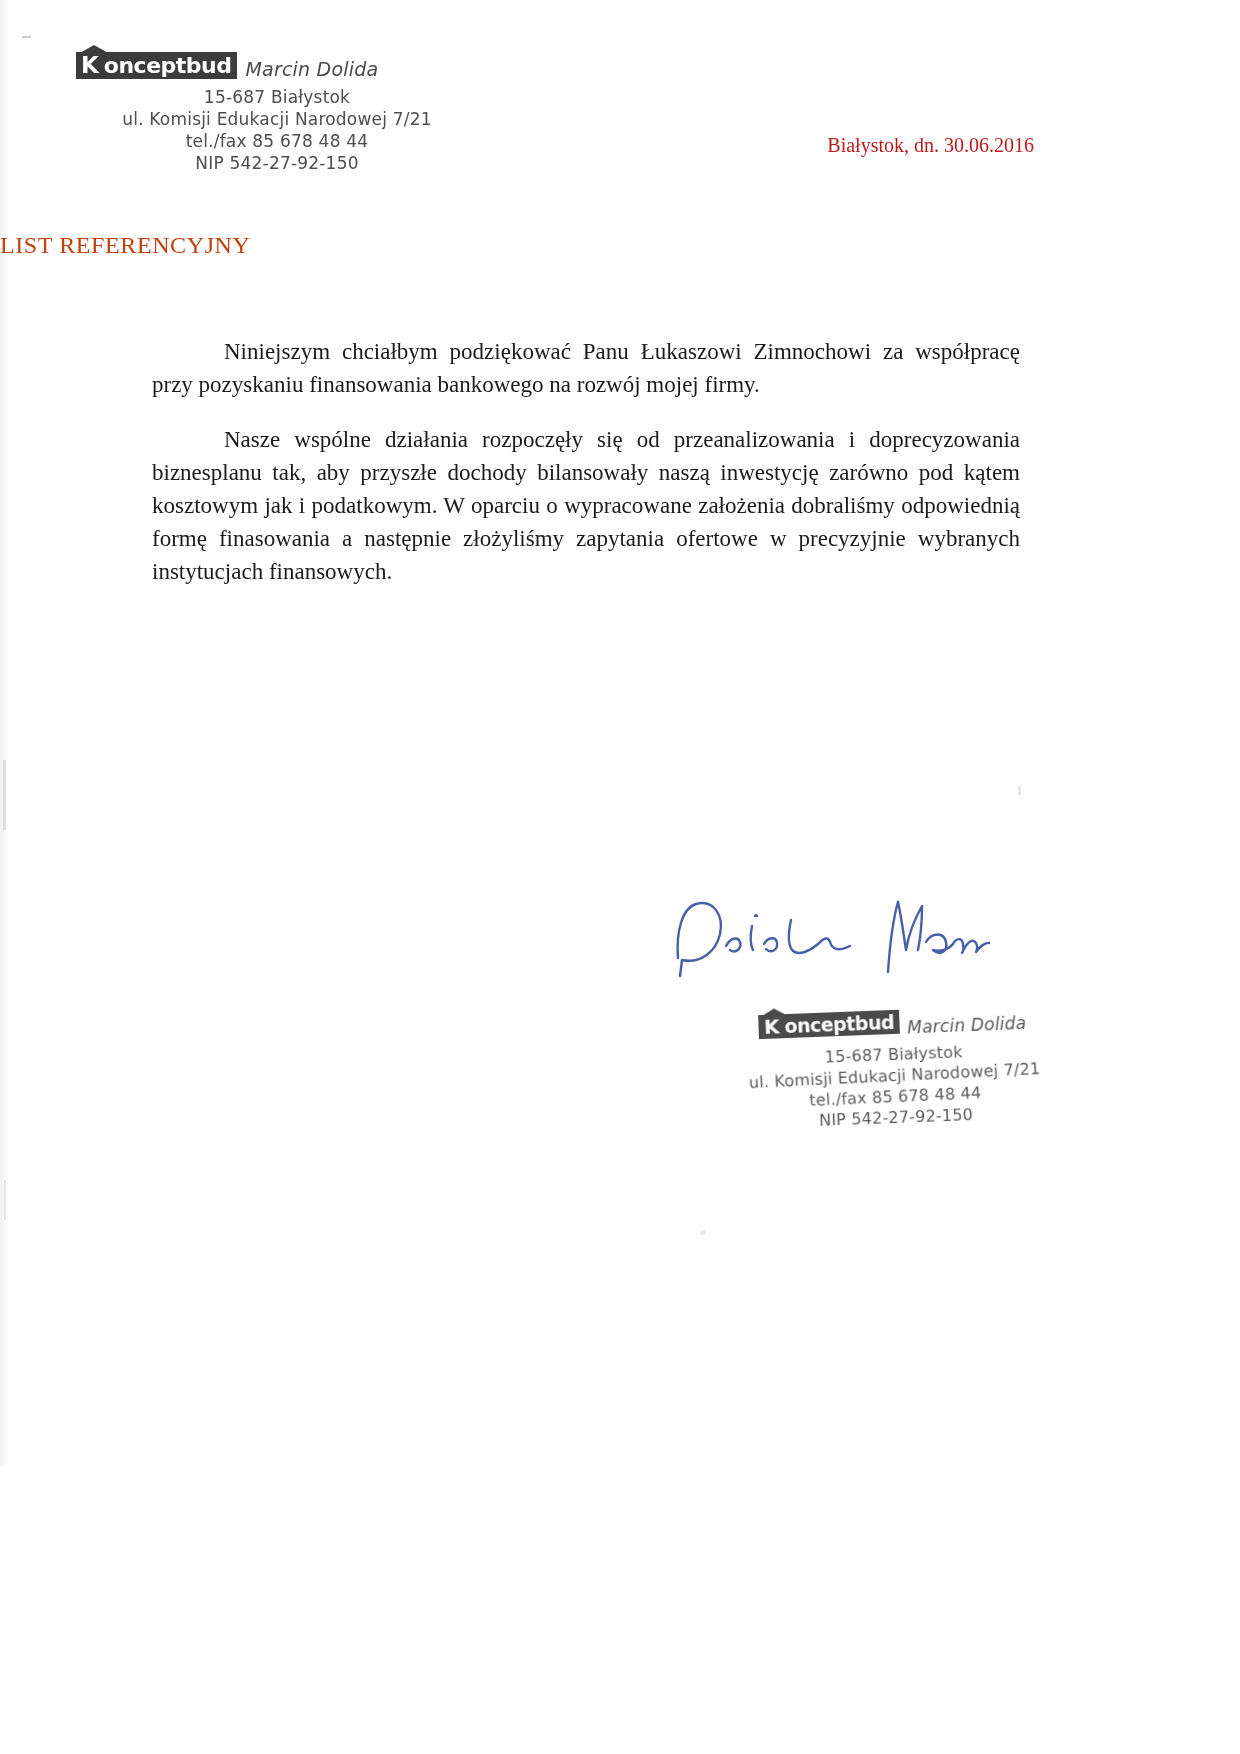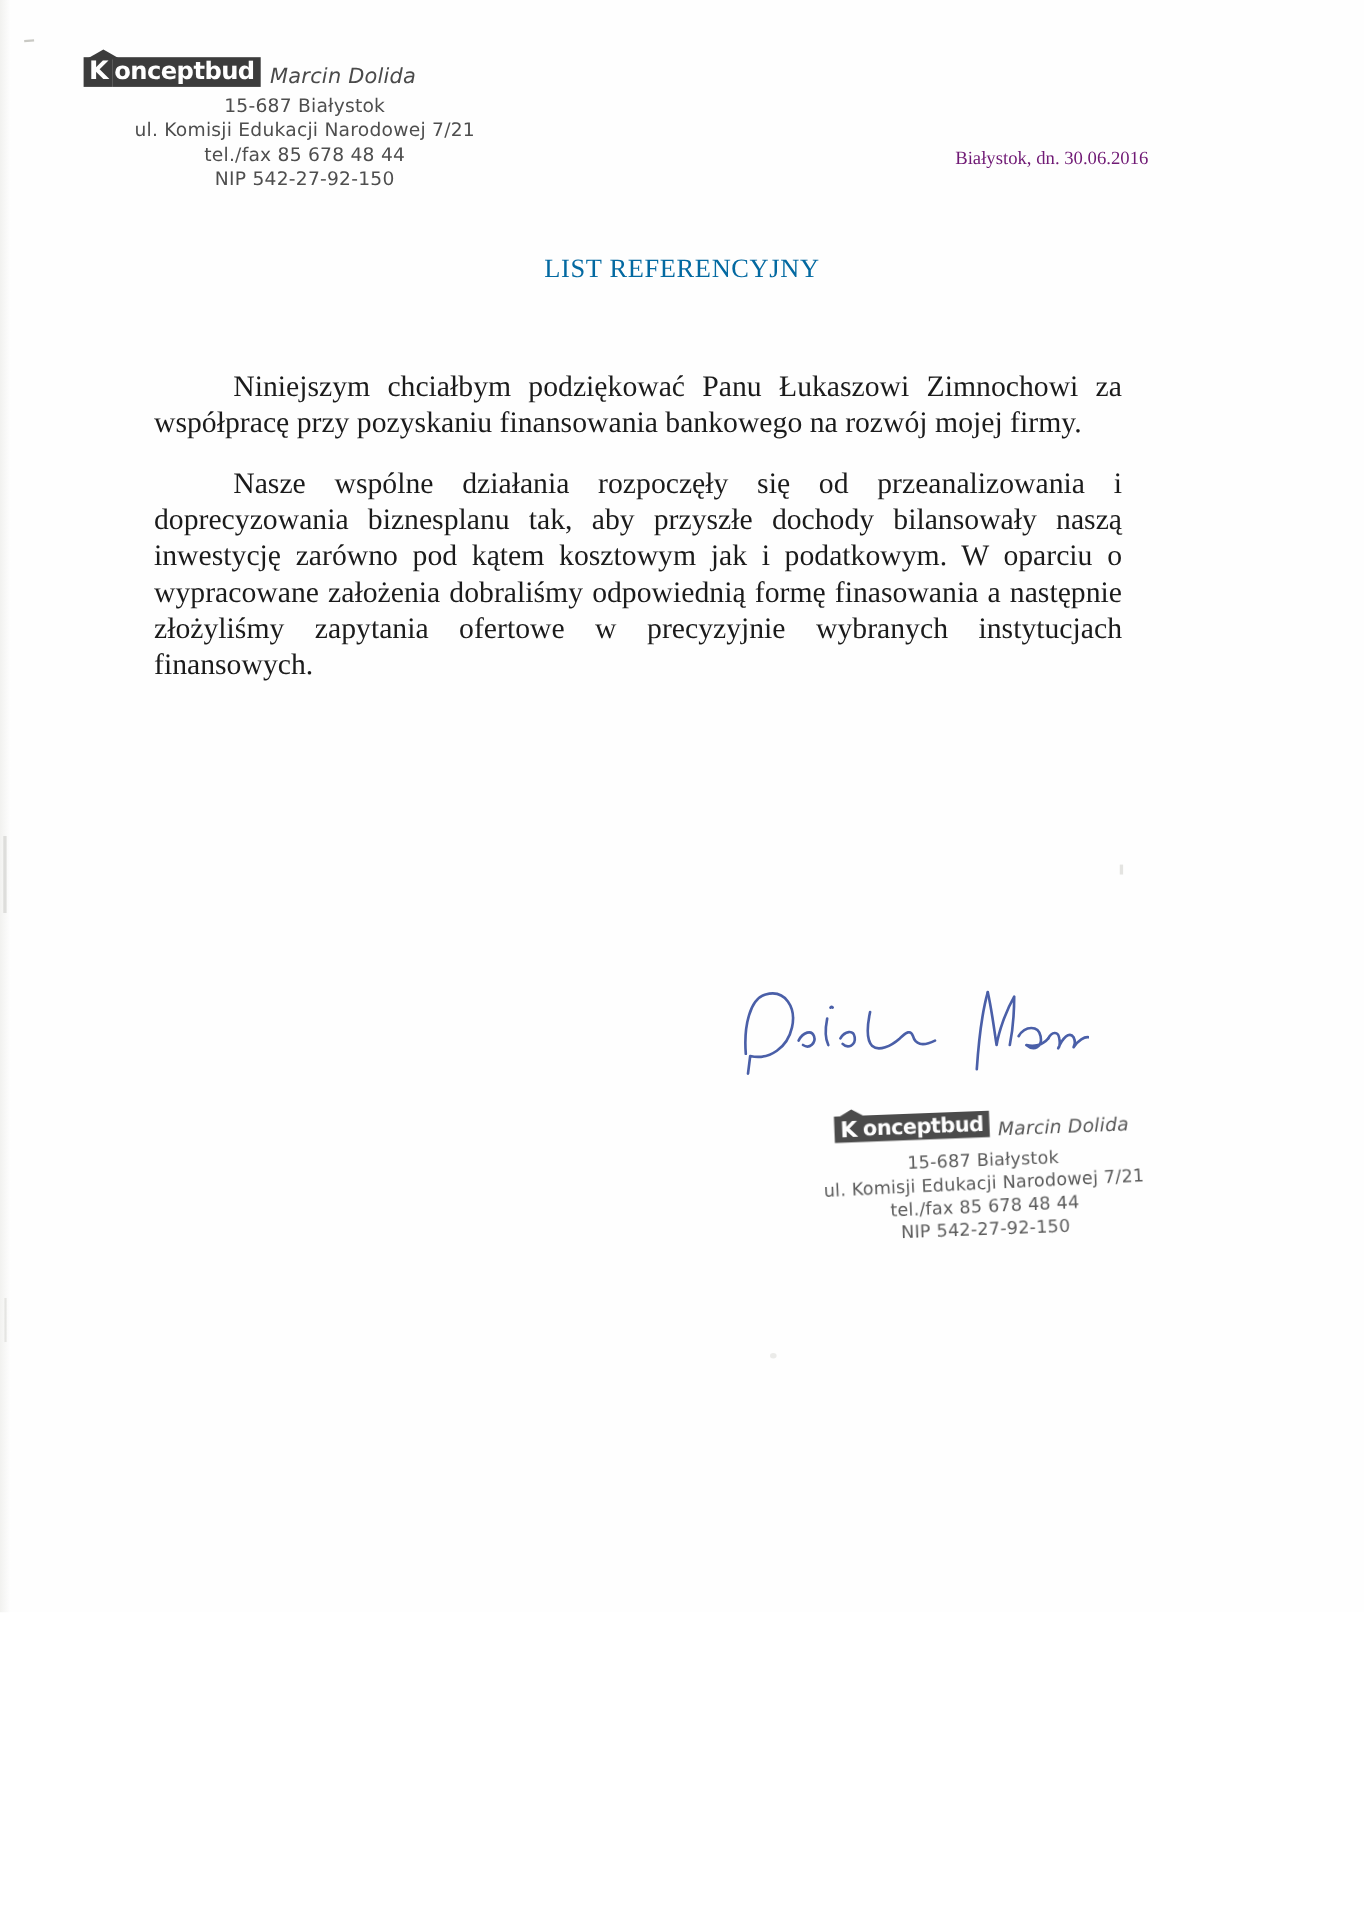--- a/index.html
+++ b/index.html
@@ -113,49 +113,49 @@
     color: #4e4e4e;
     letter-spacing: 0.2px;
     margin-top: 4px;
     filter: blur(0.22px);
   }
   .addr div { white-space: nowrap; }
 
   
   .date-line {
     position: absolute;
-    right: 196px;
+    right: 206px;
     top: 134px;
-    font-size: 17px;
-    color: #701a75;
+    font-size: 20px;
+    color: #b91c1c;
     white-space: nowrap;
   }
 
   
   .doc-title {
     position: absolute;
     left: 0;
     right: 0;
     top: 232px;
-    text-align: center;
+    text-align: left;
     font-size: 24px;
     letter-spacing: 0.6px;
-    color: #0369a1;
+    color: #c2410c;
   }
 
   
   .body-copy {
     position: absolute;
     left: 140px;
     top: 335px;
     width: 880px;
   }
   .body-copy p {
-    margin: 0 0 22px 0;
-    font-size: 27px;
+    margin: 0 0 22px 12px;
+    font-size: 23px;
     line-height: 33px;
     text-align: justify;
     text-indent: 72px;
     color: #1b1b1b;
     hyphens: none;
   }
   .body-copy p:last-child { margin-bottom: 0; }
 
   
   .signature {

